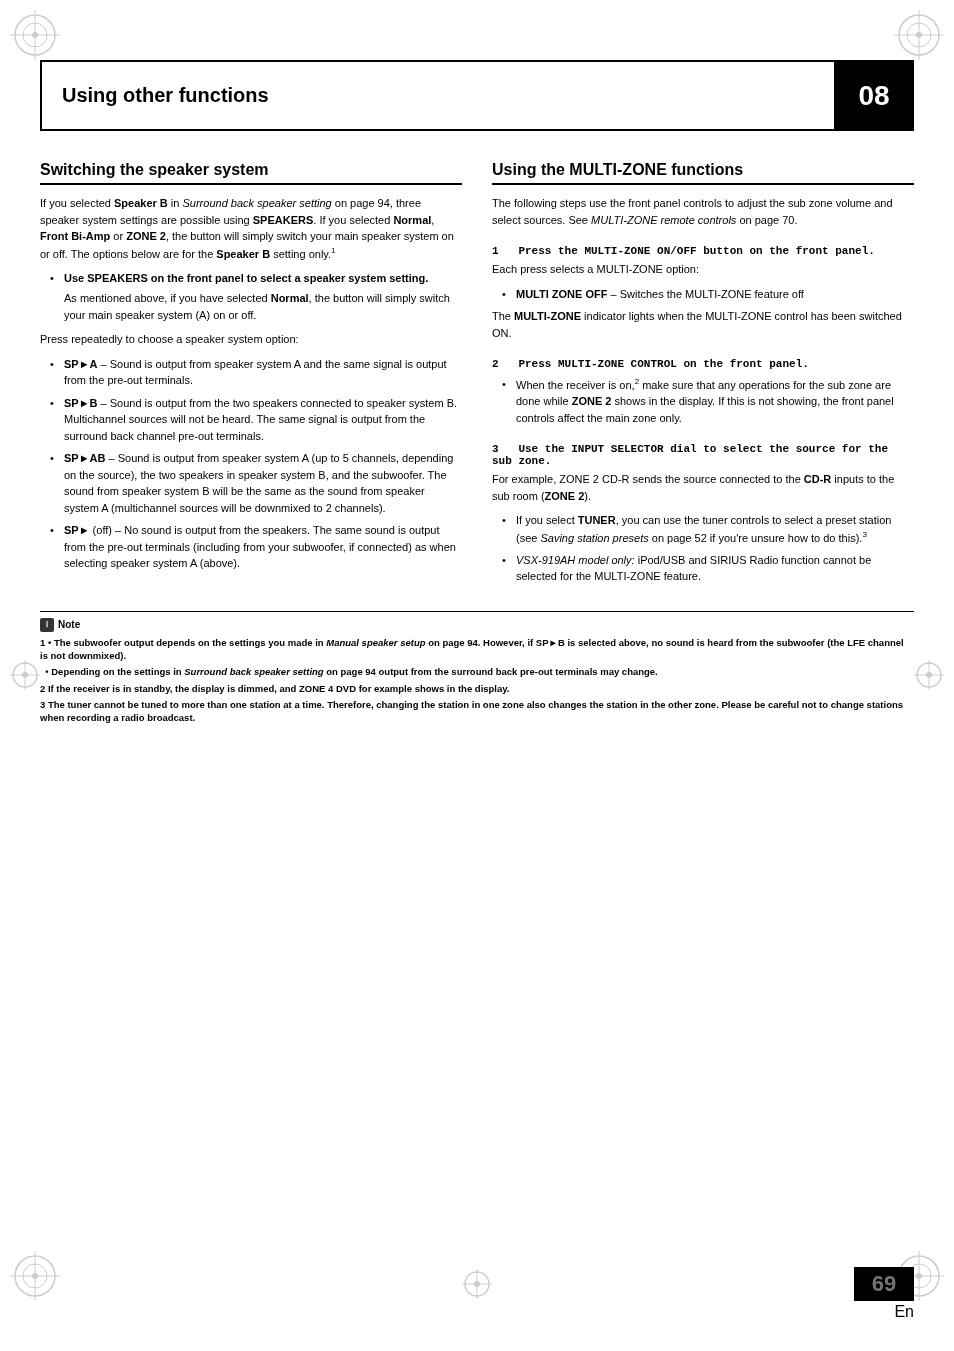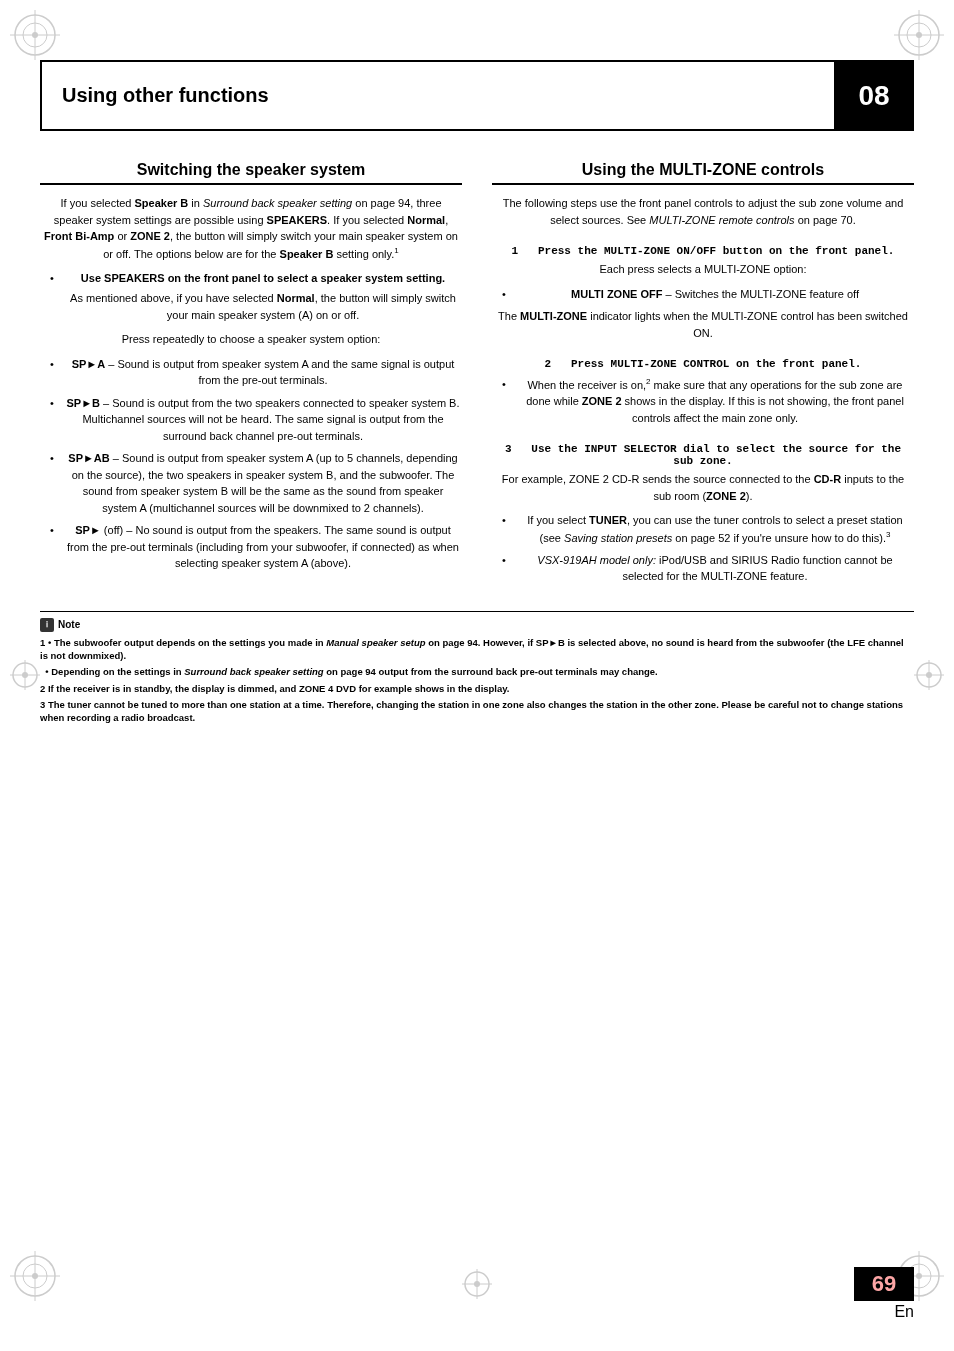--- a/index.html
+++ b/index.html
@@ -73,21 +73,20 @@
       align-items: center;
       justify-content: center;
       min-width: 80px;
     }
 
     
     .content-columns {
       display: flex;
       gap: 30px;
       margin-top: 10px;
-      text-align: center;
     }
 
     .left-column {
       flex: 1;
     }
 
     .right-column {
       flex: 1;
     }
 
@@ -187,21 +186,21 @@
       position: absolute;
       bottom: 30px;
       right: 40px;
       display: flex;
       flex-direction: column;
       align-items: flex-end;
     }
 
     .page-number-badge {
       background: #000000;
-      color: #fca5a5;
+      color: #737373;
       font-size: 22px;
       font-weight: bold;
       padding: 4px 14px;
       min-width: 60px;
       text-align: center;
     }
 
     .page-en {
       font-size: 16px;
       color: #000;
@@ -348,21 +347,21 @@
         </li>
         <li>
           <strong>SP►</strong> (off) – No sound is output from the speakers. The same sound is output from the pre-out terminals (including from your subwoofer, if connected) as when selecting speaker system A (above).
         </li>
       </ul>
 
     </div>
 
     <div class="right-column">
 
-      <div class="section-title">Using the MULTI-ZONE controls</div>
+      <div class="section-title">Using the MULTI-ZONE functions</div>
 
       <p class="body-text">
         The following steps use the front panel controls to adjust the sub zone volume and select sources. See <em>MULTI-ZONE remote controls</em> on page 70.
       </p>
 
       <p class="step-header">
         <strong>1&nbsp;&nbsp;&nbsp;Press the MULTI-ZONE ON/OFF button on the front panel.</strong>
       </p>
       <p class="body-text">Each press selects a MULTI-ZONE option:</p>
 

